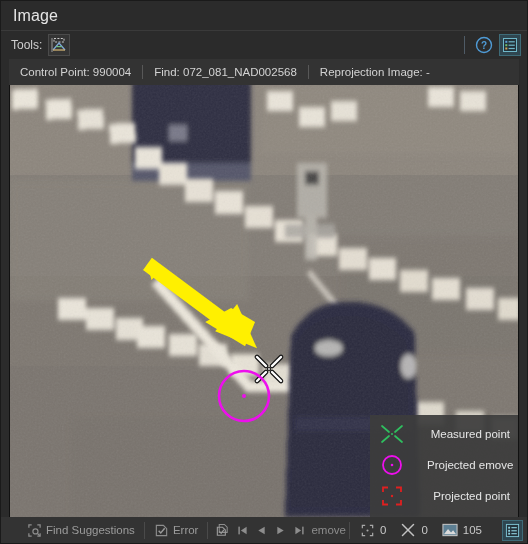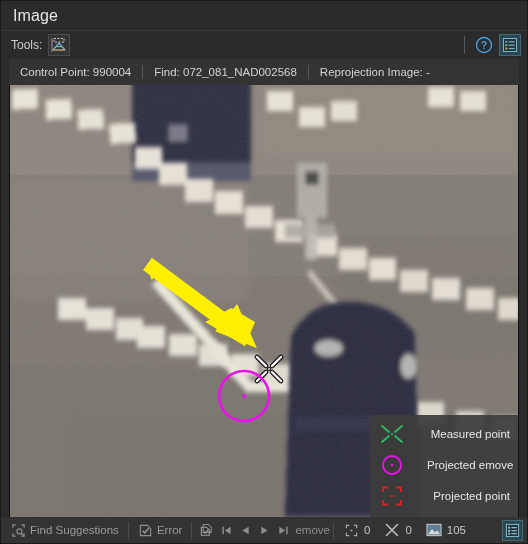--- a/index.html
+++ b/index.html
@@ -95,21 +95,21 @@
   }
   .legend-row { display: flex; align-items: center; gap: 21px; height: 26px; justify-content: space-between; }
   .legend-sym { width: 28px; height: 24px; flex: 0 0 28px; }
   .legend-label { font-size: 11.5px; color: #e6e6e6; white-space: nowrap; }
 
   
   .statusbar {
     height: 26px; flex: 0 0 26px;
     background: #333333;
     display: flex; align-items: center;
-    padding: 0 4px;
+    padding: 0 20px;
     position: relative;
   }
   .sb-group { display: flex; align-items: center; height: 100%; justify-content: flex-end; }
   .sb-btn {
     display: flex; align-items: center; gap: 4px;
     height: 22px; padding: 0 6px;
     font-size: 11.5px; color: #9b9b9b;
     white-space: nowrap;
   }
   .sb-sep { width: 1px; height: 17px; background: #4a4a4a; margin: 0 3px; }

